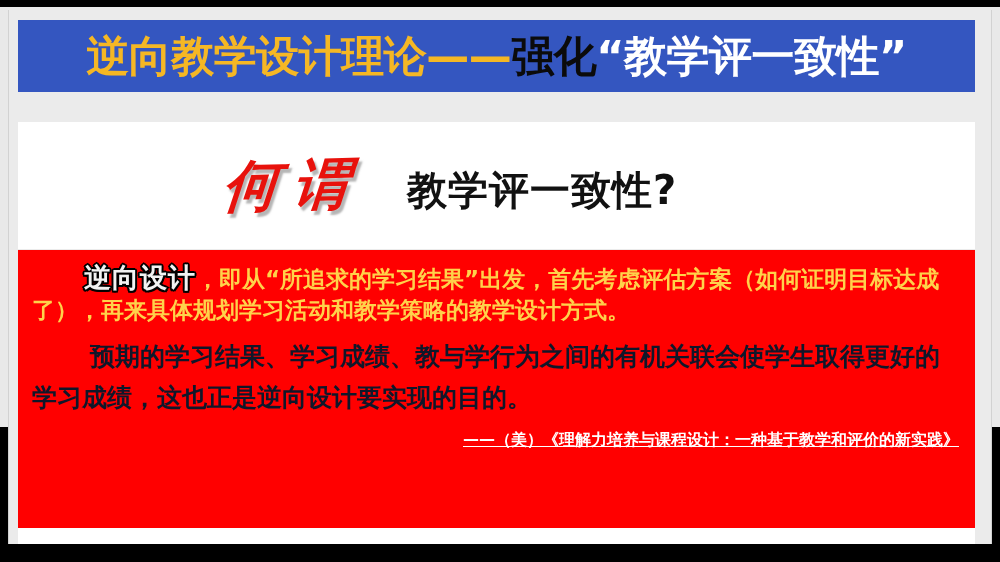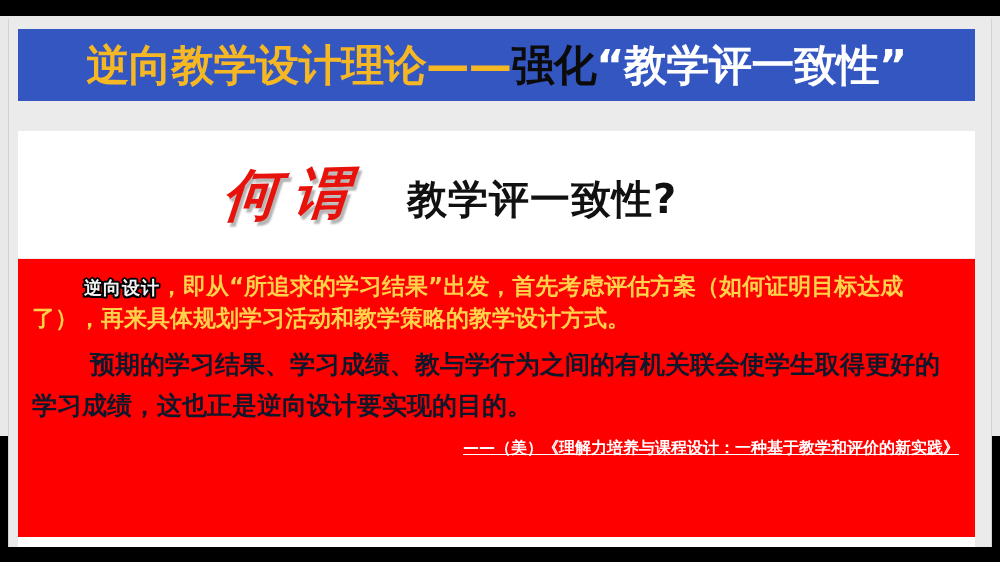--- a/index.html
+++ b/index.html
@@ -20,21 +20,20 @@
   }
 
   
   .page-canvas {
     position: absolute;
     left: 0;
     top: 7px;
     width: 1000px;
     height: 420px;
     background: #e9e9e9;
-    margin-top: 9px;
   }
 
   .inner-frame {
     position: absolute;
     left: 8px;
     top: 3px;
     width: 984px;
     height: 534px;
     background: #ebebeb;
     border-left: 1px solid #d2d2d2;
@@ -129,21 +128,21 @@
   }
 
   .para-1 {
     color: #ffd24a;
     text-indent: 52px;
     margin-top: 2px;
   }
 
   .outline-word {
     color: #f2f2f2;
-    font-size: 18px;
+    font-size: 27px;
     font-weight: bold;
     letter-spacing: 1px;
     -webkit-text-stroke: 2.5px #000000;
     paint-order: stroke fill;
     text-shadow:
        2px 0 0 #000, -2px 0 0 #000, 0 2px 0 #000, 0 -2px 0 #000,
        1.5px 1.5px 0 #000, -1.5px 1.5px 0 #000, 1.5px -1.5px 0 #000, -1.5px -1.5px 0 #000;
     text-align: right;
   }
 

